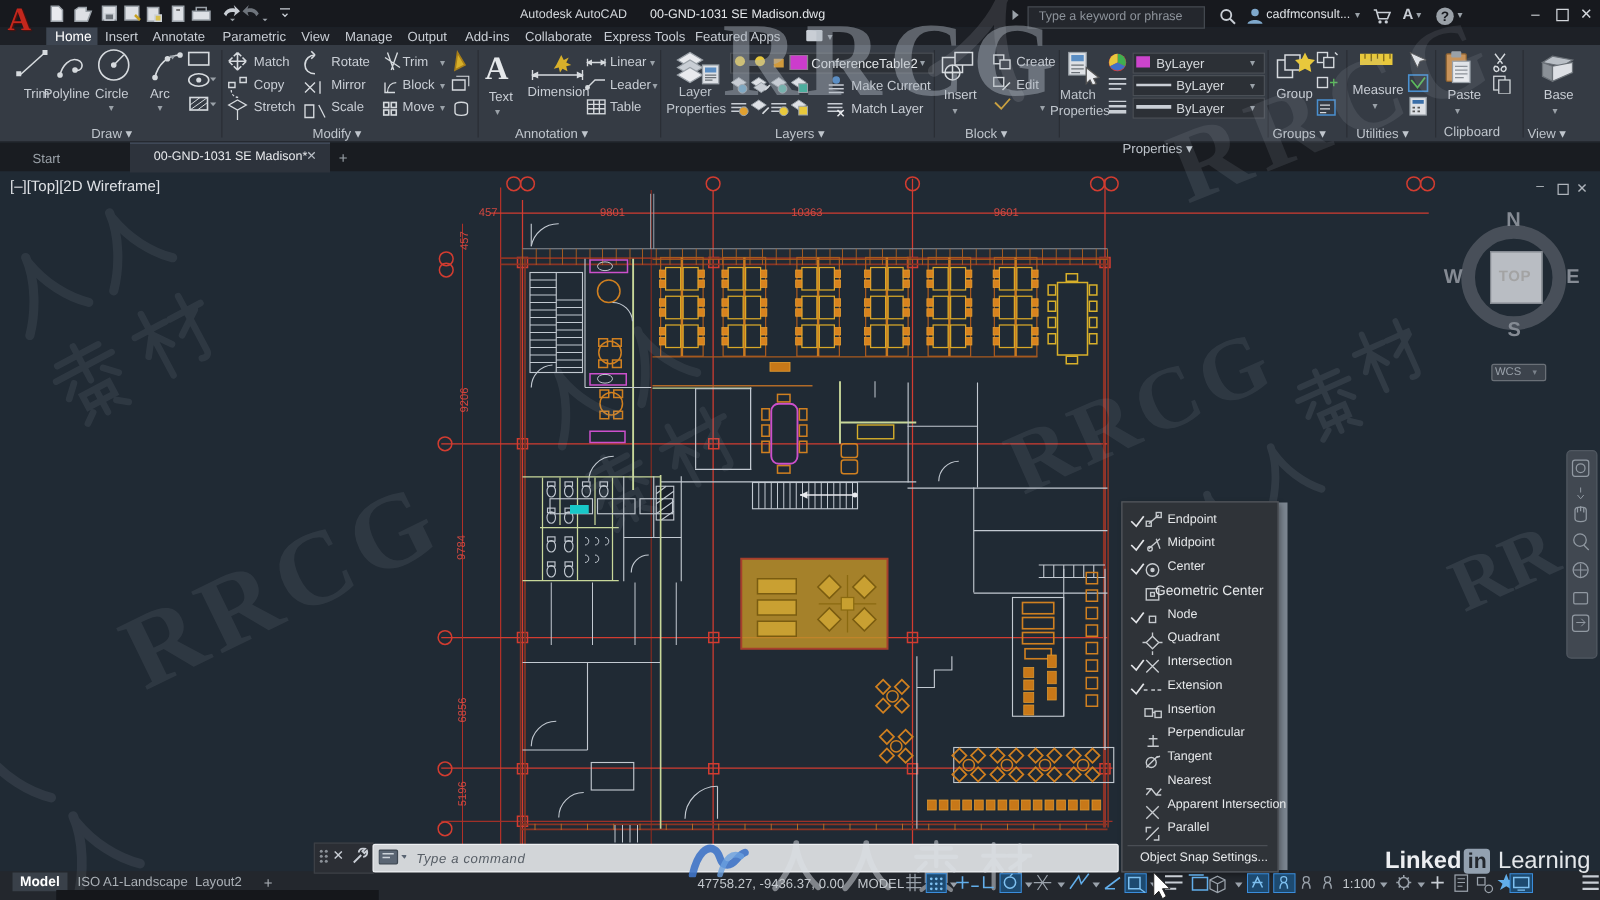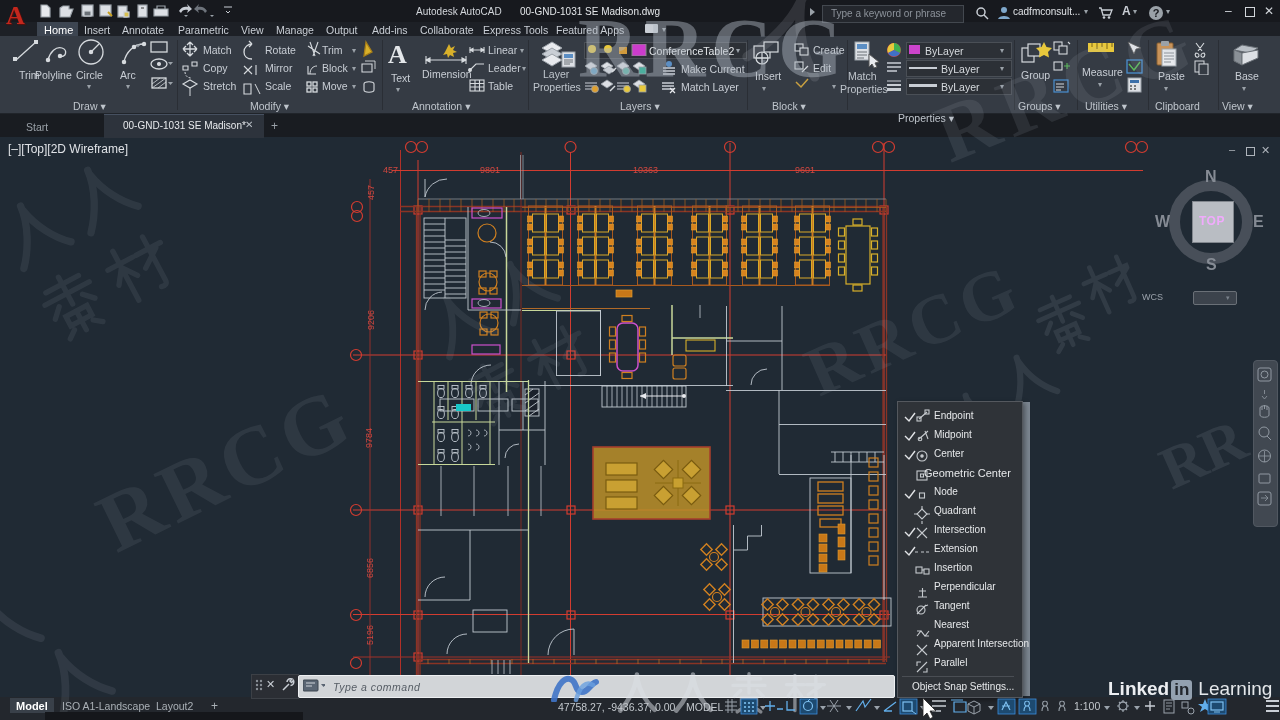--- a/index.html
+++ b/index.html
@@ -929,29 +929,29 @@
         <use href="#c-ren" x="2" y="2" width="70" height="70"></use>
         <use href="#c-ren" x="40" y="82" width="70" height="70"></use>
       </svg>
     </div>
 
 <div class="a" style="left:1160px;top:420px;font-family:'Liberation Serif',serif;font-weight:bold;font-size:60px;color:#aeb6c2;opacity:0.12;transform:rotate(-24deg)">RR</div>
 
 <div class="a" style="left:1169px;top:180px;width:62px;height:62px;border:11px solid #555c65;border-radius:50%;opacity:0.75"></div>
 
 <div class="a" style="left:1192px;top:201px;width:40px;height:40px;background:#b9bdc3;border:1px solid #82878e"></div>
-<div class="a" style="left:1199px;top:214px;color:#f0abfc;font-size:12px;font-weight:bold;letter-spacing:0.5px">TOP</div>
+<div class="a" style="left:1199px;top:214px;color:#a3a3a3;font-size:12px;font-weight:bold;letter-spacing:0.5px">TOP</div>
 
 <div class="a" style="left:1205px;top:168px;color:#858b94;font-size:16px;font-weight:bold">N</div>
 <div class="a" style="left:1155px;top:213px;color:#858b94;font-size:16px;font-weight:bold">W</div>
 <div class="a" style="left:1253px;top:213px;color:#858b94;font-size:16px;font-weight:bold">E</div>
 <div class="a" style="left:1206px;top:256px;color:#858b94;font-size:16px;font-weight:bold">S</div>
 
 <div class="a" style="left:1193px;top:291px;width:42px;height:12px;background:#3c434c;border:1px solid #6a7077;border-radius:2px"></div>
-<div class="a" style="left:1142px;top:292px;color:#9aa2ab;font-size:9px">WCS</div>
+<div class="a" style="left:1196px;top:292px;color:#9aa2ab;font-size:9px">WCS</div>
 <div class="a" style="left:1226px;top:294px;color:#7a828b;font-size:7px">▾</div>
 
 <div class="a" style="left:1253px;top:360px;width:23px;height:165px;background:#474e57;opacity:0.85;border-radius:4px;border:1px solid #5a616a"></div>
 <div class="a" style="left:1256px;top:366px;width:17px;height:150px;opacity:0.9">
 <svg width="17" height="150" viewBox="0 0 17 150">
 <g fill="none" stroke="#9aa2ab" stroke-width="1">
 <rect x="2" y="2" width="13" height="13" rx="2"></rect>
           <circle cx="8.5" cy="8.5" r="3.5"></circle>
 <path d="M8.5 24v4M6 30l2.5 3 2.5-3" stroke-width="0.8"></path>
 <path d="M4 42c0-3 9-3 9 0v7c0 3-9 3-9 0z"></path>

